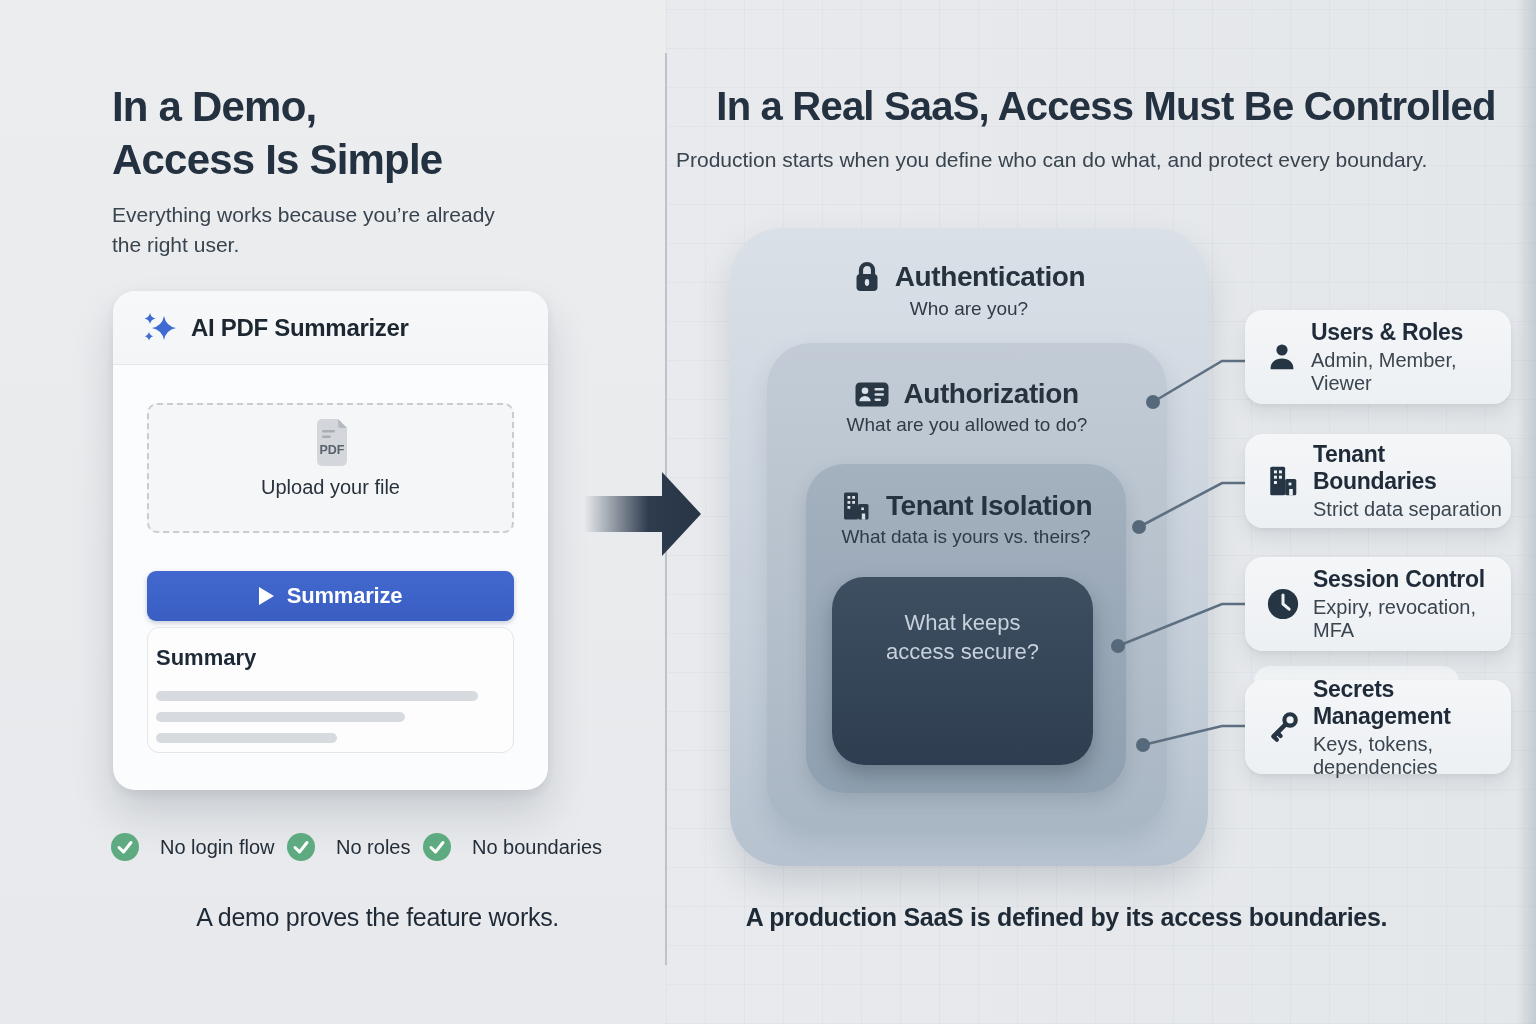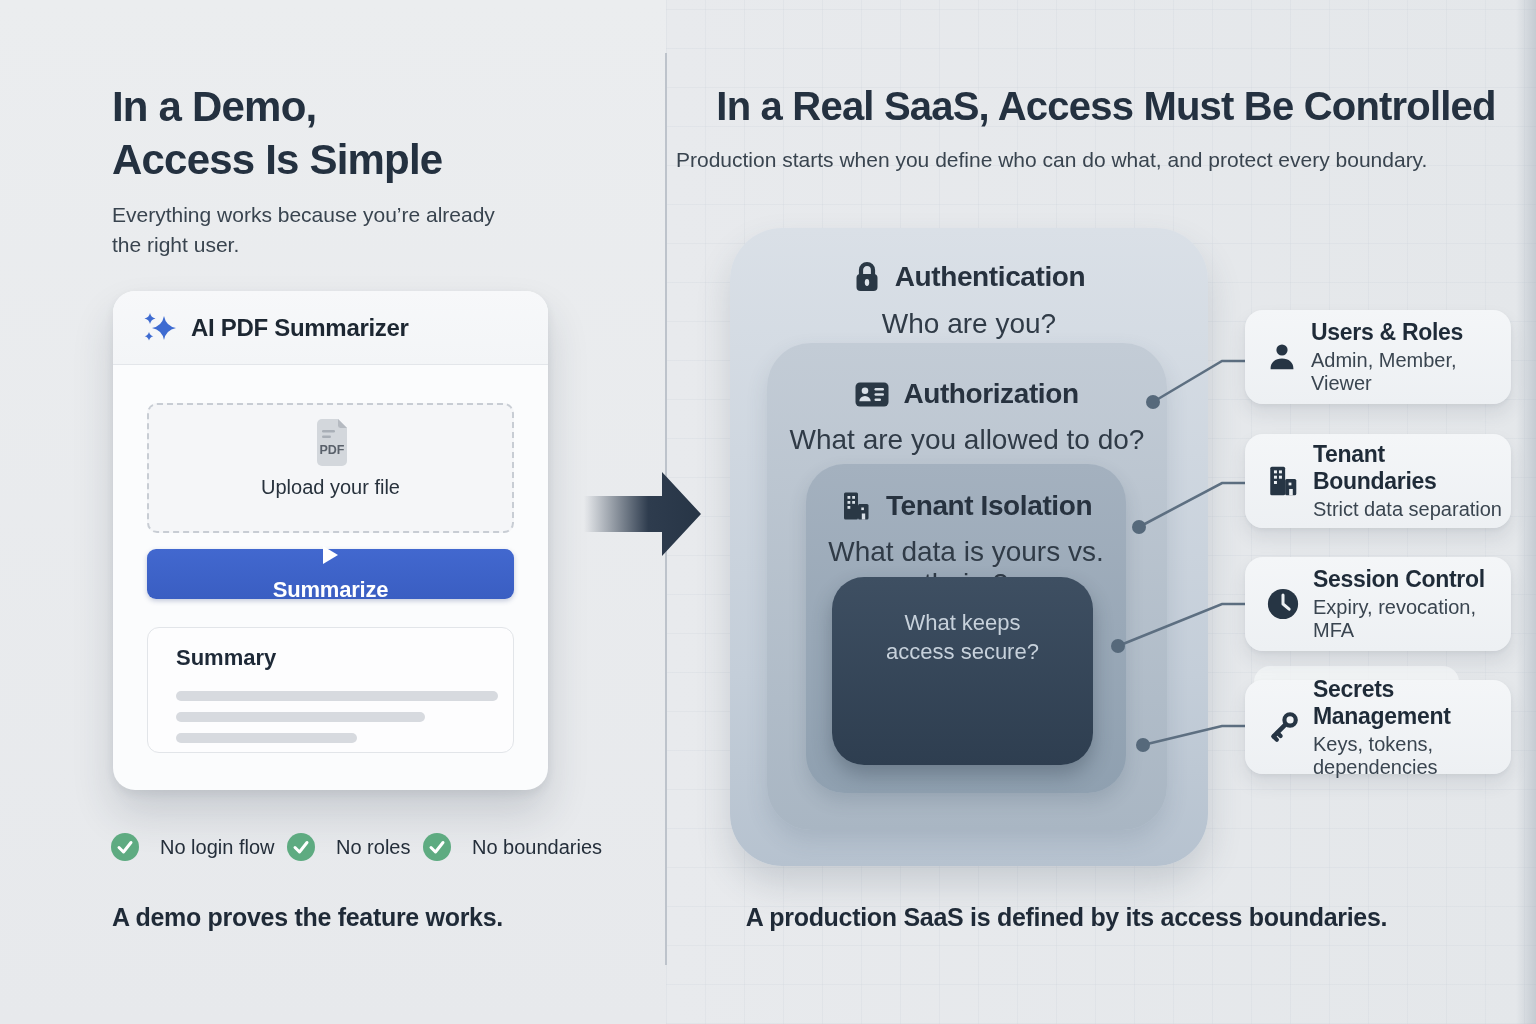--- a/index.html
+++ b/index.html
@@ -34,38 +34,38 @@
     background:linear-gradient(180deg,#F7F8FA,#F3F5F7);
     border-bottom:1.5px solid #E3E6EA; border-radius:22px 22px 0 0;
     display:flex; align-items:center; padding-left:30px; gap:14px; }
   .demo-header .hdr-label { font-size:24px; font-weight:700; color:#1D2732; letter-spacing:-0.3px; }
 
   .dropzone { position:absolute; left:34px; top:112px; width:367px; height:130px;
     border:2px dashed #C8CDD4; border-radius:10px; background:#F5F6F8; text-align:center; cursor:pointer; }
   .dropzone .pdf-wrap { margin-top:13px; }
   .upload-label { font-size:20px; color:#28323D; margin-top:4px; }
 
-  .summarize-btn { position:absolute; left:34px; top:258px; width:367px; height:50px;
+  .summarize-btn { position:absolute; left:34px; top:280px; width:367px; height:50px;
     border:none; border-radius:9px; background:linear-gradient(180deg,#4268CF,#3A5EC2);
     color:#fff; font-family:inherit; font-size:22px; font-weight:700; letter-spacing:-0.2px;
     display:flex; align-items:center; justify-content:center; gap:13px; cursor:pointer;
-    box-shadow:0 2px 5px rgba(30,50,120,.25);flex-direction:column; }
+    box-shadow:0 2px 5px rgba(30,50,120,.25); }
 
   .summary-box { position:absolute; left:34px; top:336px; width:367px; height:126px;
-    background:#FDFDFE; border:1.5px solid #E2E5E9; border-radius:12px; padding:17px 28px; }
+    background:#FDFDFE; border:1.5px solid #E2E5E9; border-radius:12px; padding:17px 8px; }
   .summary-title { font-size:22px; font-weight:700; color:#1E2937; }
   .skel { height:10px; border-radius:5px; background:#D7DADF; margin-top:11px; }
   .skel.s1 { width:322px; margin-top:20px; } .skel.s2 { width:249px; } .skel.s3 { width:181px; }
 
   .check-item { position:absolute; top:833px; display:flex; align-items:center; gap:21px; }
   .check-item .lbl { font-size:20px; font-weight:500; color:#242E3A; }
   .ck1 { left:111px; } .ck2 { left:287px; } .ck3 { left:423px; }
 
-  .l-caption { position:absolute; left:112px; top:903px; width:447px; text-align:left;
-    font-size:25px; font-weight:700; color:#1F2A37; letter-spacing:-0.3px; }
+  .l-caption { position:absolute; left:112px; top:903px; width:447px; text-align:right;
+    font-size:25px; font-weight:400; color:#1F2A37; letter-spacing:-0.3px; }
 
   
   .r-title { position:absolute; left:676px; top:84px; width:860px; text-align:center;
     font-size:40px; font-weight:700; color:#243140; letter-spacing:-0.8px; }
   .r-sub { position:absolute; left:676px; top:148px; width:860px; text-align:left;
     font-size:21px; color:#39444F; }
 
   .layer { position:absolute; }
   .layer-1 { left:730px; top:228px; width:478px; height:638px; border-radius:52px;
     background:linear-gradient(180deg,#DAE0E7 0%,#C4CED9 70%,#B6C2CF 100%);
@@ -77,21 +77,21 @@
     background:linear-gradient(180deg,#A4B1BF 0%,#8FA0B0 100%);
     box-shadow:0 8px 18px rgba(50,66,86,.16); }
   .layer-4 { left:832px; top:577px; width:261px; height:188px; border-radius:32px;
     background:linear-gradient(180deg,#3E4F62 0%,#2E3E50 100%);
     box-shadow:0 10px 20px rgba(30,42,56,.30);
     display:flex; flex-direction:column; align-items:center; padding-top:22px; }
 
   .layer-head { position:absolute; text-align:center; }
   .lh-row { display:flex; align-items:center; justify-content:center; gap:14px; }
   .lh-name { font-size:28px; font-weight:700; color:#27323F; letter-spacing:-0.4px; }
-  .lh-q { font-size:28px; color:#303B47; margin-top:14px; }
+  .lh-q { font-size:19px; color:#303B47; margin-top:4px; }
   .head-1 { left:730px; top:260px; width:478px; }
   .head-2 { left:767px; top:378px; width:400px; }
   .head-3 { left:806px; top:490px; width:320px; }
   .l4-row { display:flex; align-items:flex-start; gap:12px; }
   .l4-name { font-size:27px; font-weight:700; color:#F3F6F9; line-height:33px; width:150px; text-align:center; letter-spacing:-0.3px; }
   .l4-q { font-size:22px; line-height:29px; color:#C7D1DB; text-align:center; margin-top:9px; width:170px; }
 
   .callout { position:absolute; left:1245px; width:266px; height:94px; border-radius:18px;
     background:linear-gradient(180deg,#F4F6F8,#EDF0F3);
     box-shadow:0 10px 18px rgba(50,62,78,.10), 0 2px 4px rgba(50,62,78,.06);

